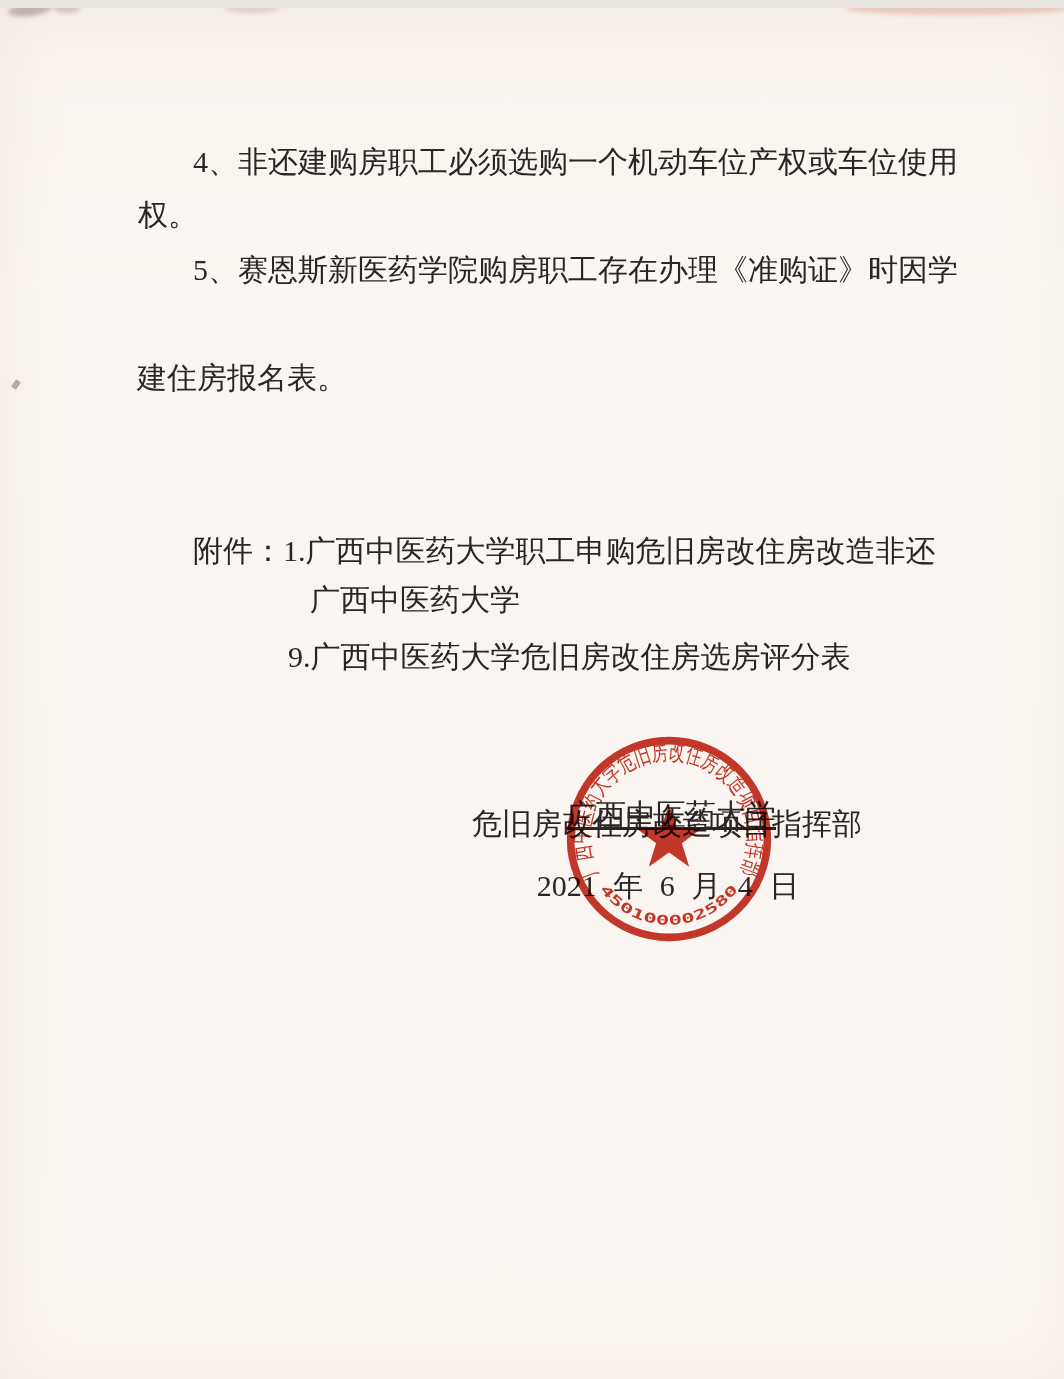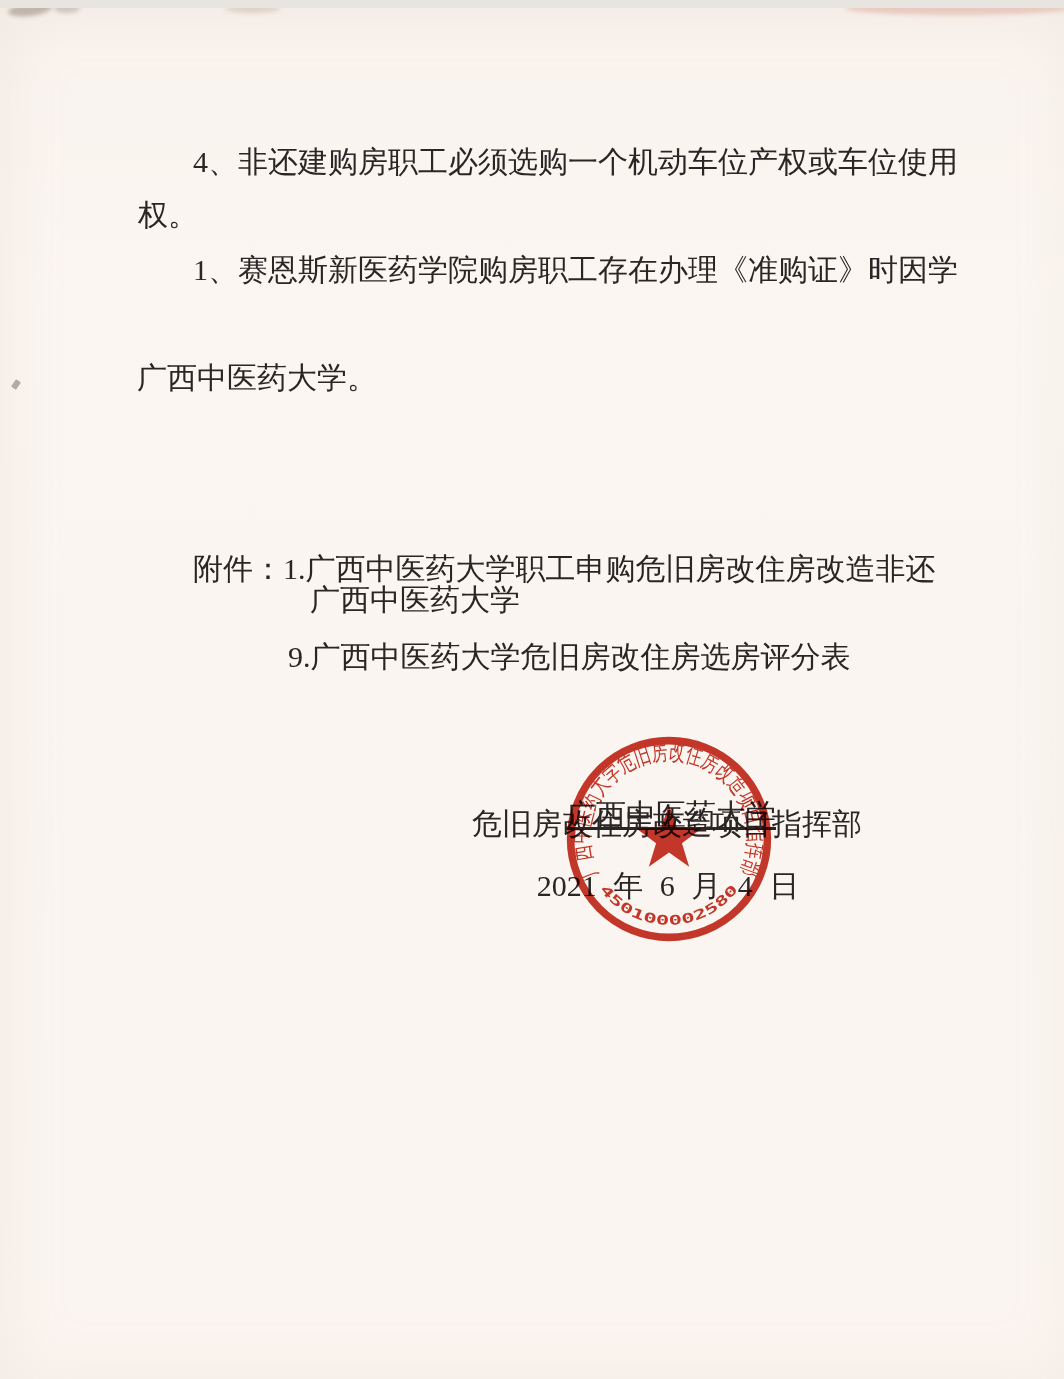--- a/index.html
+++ b/index.html
@@ -46,24 +46,24 @@
   <div class="smudge" style="left:840px;top:-7px;width:235px;height:15px;background:#dca violet;opacity:.45;"></div>
   <div class="smudge" style="left:845px;top:-6px;width:225px;height:13px;background:#dba899;opacity:.5;"></div>
   <div class="speck" style="left:13px;top:372px;width:6px;height:9px;background:#6f625c;opacity:.5;transform:rotate(35deg);"></div>
   <div class="speck" style="left:306px;top:1371px;width:4px;height:7px;background:#5a3b30;opacity:.6;"></div>
 
   <div class="textlayer">
 
     <div class="line" style="left:193px;top:137px;">4、非还建购房职工必须选购一个机动车位产权或车位使用</div>
     <div class="line" style="left:138px;top:190px;">权。</div>
 
-    <div class="line" style="left:193px;top:245px;">1、赛恩斯新医药学院购房职工存在办理《准购证》时因学</div>
-    <div class="line" style="left:137px;top:353px;">广西中医药大学。</div>
+    <div class="line" style="left:193px;top:245px;">5、赛恩斯新医药学院购房职工存在办理《准购证》时因学</div>
+    <div class="line" style="left:137px;top:353px;">建住房报名表。</div>
 
-    <div class="line" style="left:193px;top:544px;">附件：1.广西中医药大学职工申购危旧房改住房改造非还</div>
+    <div class="line" style="left:193px;top:526px;">附件：1.广西中医药大学职工申购危旧房改住房改造非还</div>
     <div class="line" style="left:310px;top:575px;">广西中医药大学</div>
     <div class="line" style="left:288px;top:632px;">9.广西中医药大学危旧房改住房选房评分表</div>
 
     <div class="line centered" style="left:671px;top:790px;text-decoration:underline;">广西中医药大学</div>
     <div class="line centered" style="left:667px;top:799px;">危旧房改住房改造项目指挥部</div>
     <div class="line centered date-line" style="left:668px;top:861px;">2021 年 6 月 4 日</div>
   </div>
 
   <div class="seal-wrap">
     <svg width="218" height="218" viewBox="0 0 216 216" xmlns="http://www.w3.org/2000/svg">

